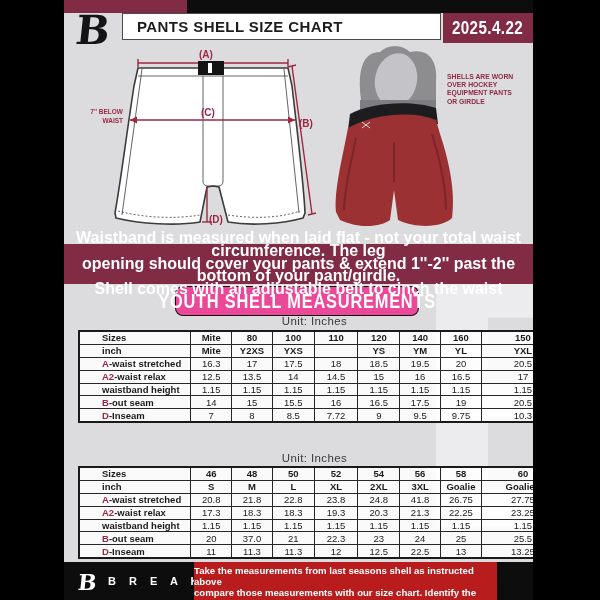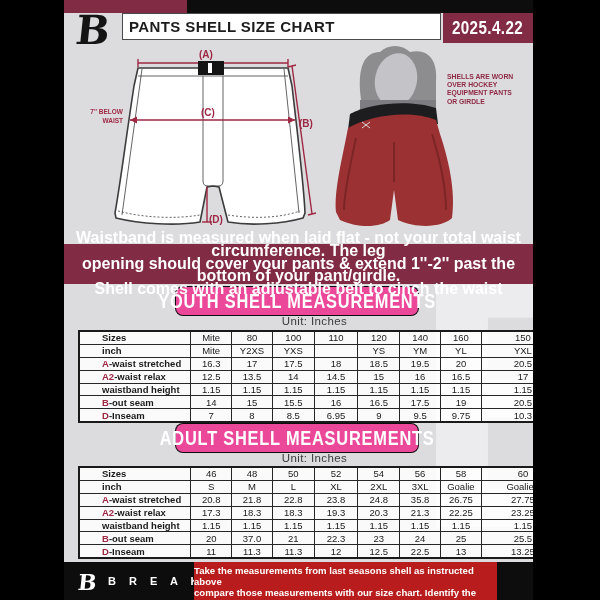--- a/index.html
+++ b/index.html
@@ -14,21 +14,21 @@
   
   .topstrip-maroon{position:absolute;left:0;top:0;width:123px;height:13px;background:#822b45;z-index:2;}
   .topstrip-black{position:absolute;left:123px;top:0;width:346px;height:13px;background:#0d0d0e;z-index:2;}
 
   
   .logo-b{position:absolute;left:12px;top:10px;width:44px;height:40px;z-index:3;
     font-family:"DejaVu Serif",serif;font-weight:bold;font-size:40px;line-height:40px;
     color:#141414;transform:skewX(-6deg);}
   .title-box{position:absolute;left:58px;top:13px;width:319px;height:27px;background:#fff;
     border:1px solid #4a4a4a;box-sizing:border-box;z-index:3;display:flex;align-items:center;}
-  .title-box span{padding-left:6px;font-size:15px;font-weight:600;color:#1c1c1c;letter-spacing:.4px;}
+  .title-box span{padding-left:14px;font-size:15px;font-weight:600;color:#1c1c1c;letter-spacing:.4px;}
   .date-box{position:absolute;left:379px;top:13px;width:90px;height:30px;background:#822b45;z-index:3;
     display:flex;align-items:center;justify-content:center;}
   .date-box span{color:#fff;font-weight:bold;font-size:19px;transform:scaleX(.8);letter-spacing:.5px;}
 
   
   .m-label{position:absolute;color:#9e2742;font-weight:bold;font-size:10px;z-index:3;}
   .waist-note{position:absolute;left:12px;top:108px;width:47px;text-align:right;color:#9e2742;
     font-weight:bold;font-size:6.5px;line-height:8.5px;white-space:pre-line;z-index:3;}
   .shell-note{position:absolute;left:383px;top:73px;width:80px;color:#8e2a44;
     font-weight:bold;font-size:6.8px;line-height:8.2px;white-space:pre-line;z-index:3;}
@@ -55,21 +55,21 @@
 
   
   table.meas{position:absolute;left:14px;width:488px;border-collapse:collapse;z-index:2;
     background:rgba(255,255,255,.86);table-layout:fixed;}
   .tbl-youth{top:330px;}
   .tbl-adult{top:466px;}
   table.meas td{border:1px solid #262626;height:11.9px;padding:0;font-size:9.5px;color:#1a1a1a;
     text-align:center;vertical-align:middle;}
   table.meas{border:2px solid #1a1a1a;}
   table.meas td.lbl{text-align:left;padding-left:22px;font-weight:bold;}
-  table.meas td.hdr{font-weight:normal;}
+  table.meas td.hdr{font-weight:bold;}
   table.meas .pfx{color:#9e2742;font-weight:bold;}
 
   
   .footer{position:absolute;left:0;top:562px;width:469px;height:38px;background:#0d0d0e;z-index:4;}
   .footer-logo{position:absolute;left:14px;top:7px;color:#fff;
     font-family:"DejaVu Serif",serif;font-weight:bold;font-size:22px;transform:skewX(-6deg);}
   .footer-brand{position:absolute;left:44px;top:13px;color:#fff;font-size:11px;font-weight:bold;
     letter-spacing:5px;}
   .footer-note{position:absolute;left:130px;top:0;width:303px;height:38px;background:#b91c1c;
     box-sizing:border-box;padding:3px 6px 0 0;}
@@ -248,32 +248,29 @@
             <td>16.5</td>
             <td>17.5</td>
             <td>19</td>
             <td>20.5</td>
           </tr>
           <tr>
             <td class="lbl"><span class="pfx">D</span>-Inseam</td>
             <td>7</td>
             <td>8</td>
             <td>8.5</td>
-            <td>6.95</td>
+            <td>7.72</td>
             <td>9</td>
             <td>9.5</td>
             <td>9.75</td>
             <td>10.3</td>
           </tr>
         </tbody>
     </table>
 
-    <div class="sec-box sec-adult">
-      <span>ADULT SHELL MEASUREMENTS</span>
-    </div>
     <div class="unit unit-adult">Unit: Inches</div>
     <table class="meas tbl-adult">
       <colgroup>
         <col style="width:23%">
           <col style="width:8.4%">
           <col style="width:8.4%">
           <col style="width:8.6%">
         <col style="width:9%">
           <col style="width:8.6%">
           <col style="width:8.4%">
@@ -303,21 +300,21 @@
             <td class="hdr">Goalie</td>
             <td class="hdr">Goalie+</td>
           </tr>
           <tr>
             <td class="lbl"><span class="pfx">A</span>-waist stretched</td>
             <td>20.8</td>
             <td>21.8</td>
             <td>22.8</td>
             <td>23.8</td>
             <td>24.8</td>
-            <td>35.8</td>
+            <td>41.8</td>
             <td>26.75</td>
             <td>27.75</td>
           </tr>
           <tr>
             <td class="lbl"><span class="pfx">A2</span>-waist relax</td>
             <td>17.3</td>
             <td>18.3</td>
             <td>18.3</td>
             <td>19.3</td>
             <td>20.3</td>

